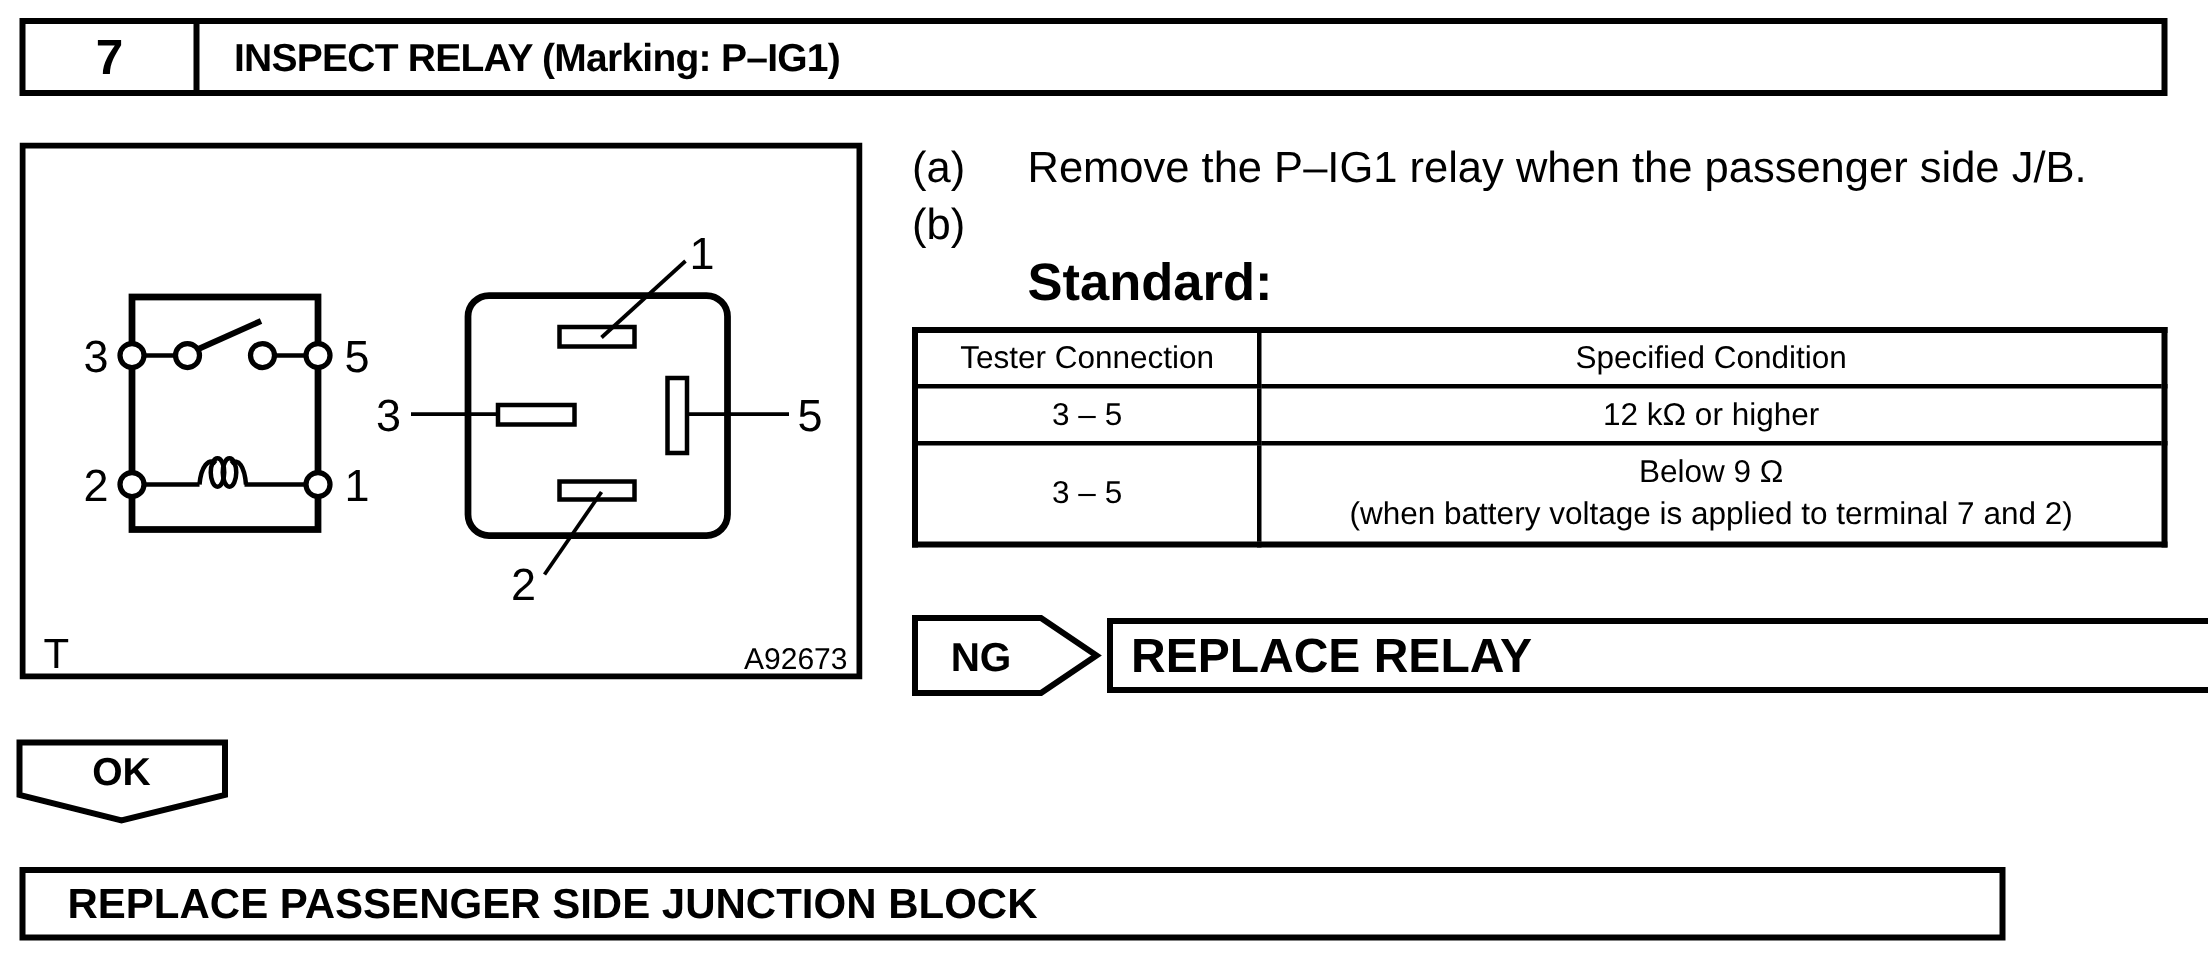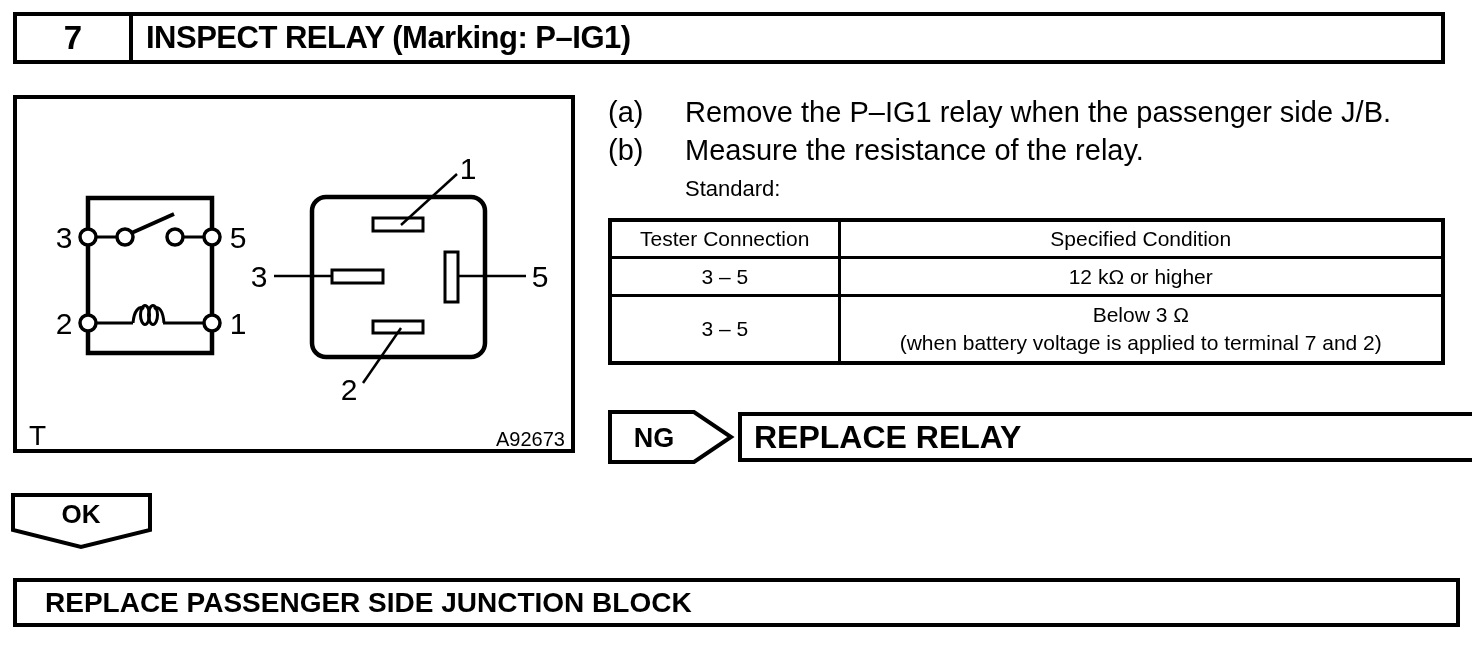--- a/index.html
+++ b/index.html
@@ -15,32 +15,32 @@
   .step-header {
     left: 13px; top: 12px; width: 1432px; height: 52px;
     border: 4px solid #000; display: flex; align-items: stretch;
   }
   .step-num {
     width: 112px; border-right: 4px solid #000;
     display: flex; align-items: center; justify-content: center;
     font-weight: bold; font-size: 33px;
   }
   .step-title {
-    display: flex; align-items: center; padding-left: 13px;
-    font-weight: bold; font-size: 31px; letter-spacing: -0.5px;
+    display: flex; align-items: center; padding-left: 23px;
+    font-weight: bold; font-size: 26px; letter-spacing: -0.5px;
     white-space: nowrap;
   }
 
   
   .figure-svg { left: 13px; top: 95px; }
 
   
   .step-row { display: flex; font-size: 29px; line-height: 38px; white-space: nowrap; }
   .step-label { width: 77px; flex: 0 0 77px; }
-  .standard-label { font-weight: normal; font-size: 22px; line-height: 38px; }
+  .standard-label { font-weight: bold; font-size: 35px; line-height: 38px; }
 
   
   table.spec {
     position: absolute; left: 608px; top: 218px; width: 837px;
     border-collapse: collapse; table-layout: fixed;
     border: 4px solid #000;
   }
   table.spec th, table.spec td {
     border: 3px solid #000; text-align: center; vertical-align: middle;
     font-size: 21px; font-weight: normal; padding: 0; line-height: 28px;
@@ -49,21 +49,21 @@
   .row-h1 td { height: 35px; }
   .row-h2 td { height: 64px; }
   col.c1 { width: 229px; }
 
   
   .action-box {
     border: 4px solid #000; display: flex; align-items: center;
     font-weight: bold; white-space: nowrap;
   }
   .replace-relay-box { left: 738px; top: 412px; width: 761px; height: 50px; font-size: 32px; padding-left: 12px; }
-  .footer-box { left: 13px; top: 578px; width: 1447px; height: 49px; font-size: 28px; padding-left: 28px; }
+  .footer-box { left: 13px; top: 578px; width: 1324px; height: 49px; font-size: 28px; padding-left: 28px; }
 
   svg text { fill: #000; }
   .fig-label { font-size: 30px; }
   .flow-label { font-weight: bold; }
 </style>
 </head>
 <body>
 
 <div class="abs step-header">
   <div class="step-num">7</div>
@@ -114,42 +114,41 @@
   <text x="16" y="350" font-size="28">T</text>
   <text x="552" y="351" font-size="20" text-anchor="end">A92673</text>
 </svg>
 
 <div class="abs step-row" style="left:608px; top:93px;">
   <div class="step-label">(a)</div>
   <div>Remove the P–IG1 relay when the passenger side J/B.</div>
 </div>
 <div class="abs step-row" style="left:608px; top:131px;">
   <div class="step-label">(b)</div>
-  <div>Measure the resistance of the relay.</div>
 </div>
 <div class="abs standard-label" style="left:685px; top:170px;">Standard:</div>
 
 <table class="spec">
   <colgroup>
       <col class="c1">
       <col>
     </colgroup>
   <tbody>
       <tr>
     <th>Tester Connection</th>
     <th>Specified Condition</th>
   </tr>
   <tr class="row-h1">
     <td>3 – 5</td>
     <td>12 kΩ or higher</td>
   </tr>
   <tr class="row-h2">
     <td>3 – 5</td>
     <td>
-      <div>Below 3 Ω</div>
+      <div>Below 9 Ω</div>
       <div>(when battery voltage is applied to terminal 7 and 2)</div>
     </td>
   </tr>
 </tbody>
   </table>
 
 <svg class="abs" style="left:606px; top:408px;" width="132" height="60" viewBox="0 0 132 60">
   <polygon points="4,4 88,4 125,29 88,54 4,54" fill="#ffffff" stroke="#000" stroke-width="4"></polygon>
   <text class="flow-label" x="48" y="39" font-size="27" text-anchor="middle">NG</text>
 </svg>

